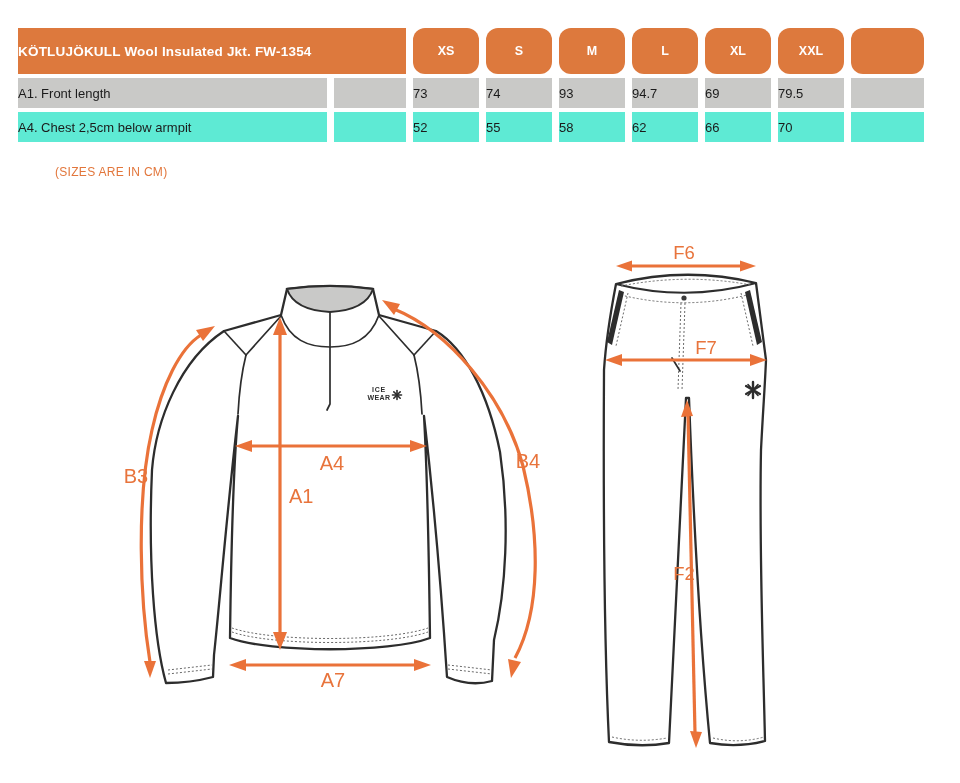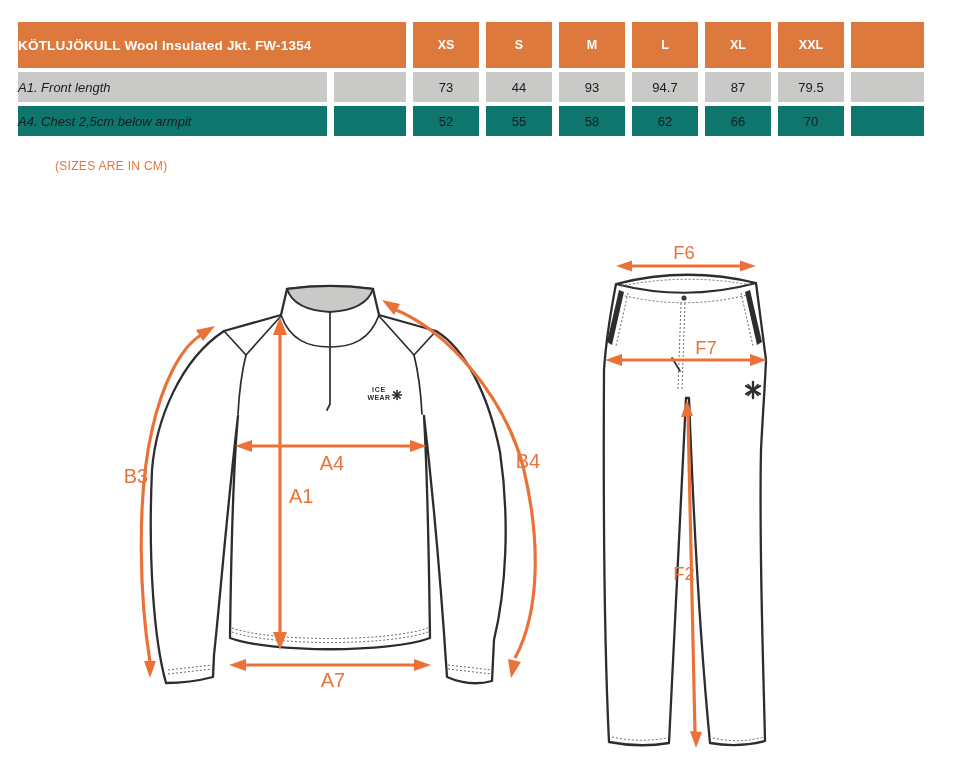--- a/index.html
+++ b/index.html
@@ -1,37 +1,37 @@
 <!DOCTYPE html>
 <html><head>
 <meta charset="utf-8">
 <style>
   html,body{margin:0;padding:0;background:#ffffff;}
   body{width:960px;height:783px;position:relative;overflow:hidden;
        font-family:"Liberation Sans", sans-serif;}
-  .page{position:relative;width:960px;height:783px;padding-top:18px;box-sizing:border-box;}
+  .page{position:relative;width:960px;height:783px;padding-top:24px;box-sizing:border-box;}
 
   table.size-table{
     table-layout:fixed;width:920px;margin-left:11px;
     border-collapse:separate;border-spacing:7px 4px;
   }
   table.size-table th, table.size-table td{padding:0;vertical-align:middle;}
   th.title-cell{
     background:#DD793D;color:#ffffff;font-size:13.5px;font-weight:bold;
     text-align:left;padding-left:37px;height:46px;letter-spacing:.2px;
   }
   th.size-cell{
     background:#DD793D;color:#ffffff;font-size:12.5px;font-weight:bold;
-    text-align:center;height:46px;
-  }
-  td.label-cell{font-size:13px;color:#1b1b1b;text-align:left;padding-left:37px;height:30px;font-style:italic;}
+    text-align:center;height:46px;border-radius:12px;
+  }
+  td.label-cell{font-size:13px;color:#1b1b1b;text-align:left;padding-left:37px;height:30px;}
   td.spacer-cell{height:30px;}
-  td.val-cell{font-size:13px;color:#1b1b1b;text-align:center;height:18px;}
+  td.val-cell{font-size:13px;color:#1b1b1b;height:18px;}
   tr.row-dark td{background:#C9C9C7;}
-  tr.row-light td{background:#0f766e;}
+  tr.row-light td{background:#5eead4;}
 
   .note{
     margin:19px 0 8px 55px;color:#E2763B;font-size:12px;letter-spacing:.3px;
   }
 
   svg.diagrams{position:absolute;left:0;top:0;width:960px;height:783px;}
   .outline{fill:#ffffff;stroke:#2D2D2D;stroke-width:2.3;stroke-linejoin:round;}
   .seam{fill:none;stroke:#2D2D2D;stroke-width:1.7;stroke-linecap:round;}
   .stitch{fill:none;stroke:#6a6a6a;stroke-width:1;stroke-dasharray:2 2;}
   .arrow-line{fill:none;stroke:#EA7239;stroke-width:3.2;stroke-linecap:butt;}
@@ -65,24 +65,24 @@
       <th class="size-cell">M</th>
       <th class="size-cell">L</th>
       <th class="size-cell">XL</th>
       <th class="size-cell">XXL</th>
       <th class="size-cell"></th>
     </tr>
     <tr class="row-dark">
       <td class="label-cell">A1. Front length</td>
       <td class="spacer-cell"></td>
       <td class="val-cell">73</td>
-      <td class="val-cell">44</td>
+      <td class="val-cell">74</td>
       <td class="val-cell">93</td>
       <td class="val-cell">94.7</td>
-      <td class="val-cell">87</td>
+      <td class="val-cell">69</td>
       <td class="val-cell">79.5</td>
       <td class="val-cell"></td>
     </tr>
     <tr class="row-light">
       <td class="label-cell">A4. Chest 2,5cm below armpit</td>
       <td class="spacer-cell"></td>
       <td class="val-cell">52</td>
       <td class="val-cell">55</td>
       <td class="val-cell">58</td>
       <td class="val-cell">62</td>

